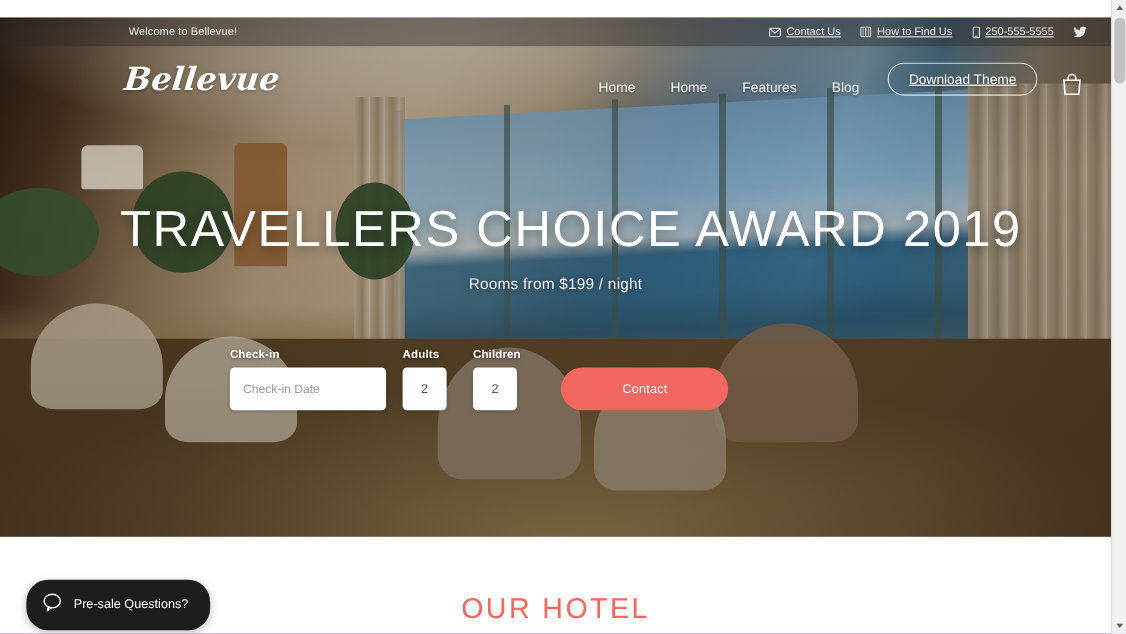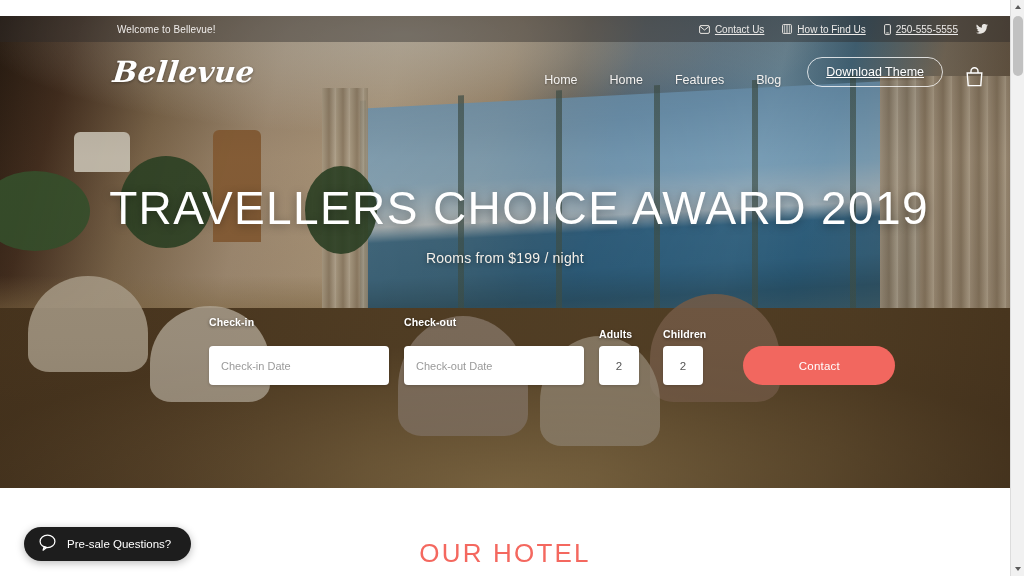--- a/index.html
+++ b/index.html
@@ -284,21 +284,21 @@
     border: none;
     border-radius: 4px;
     font-family: "Liberation Sans", sans-serif;
     font-size: 11px;
     color: #333;
     padding: 0 12px;
     outline: none;
     box-shadow: 0 1px 3px rgba(0,0,0,0.18);
   }
   .bk-input::placeholder { color: #9a9a9a; }
-  .bk-date  { width: 180px; margin-top: 12px; }
+  .bk-date  { width: 142px; }
   .bk-num   { width: 40px; text-align: center; padding: 0; color: #555; font-size: 11.5px; }
   .bk-gap-l { margin-left: 15px; }
   .bk-gap-s { margin-left: 24px; }
   .bk-search {
     margin-left: 37px;
     width: 152px;
     height: 39px;
     border: none;
     border-radius: 22px;
     background: #f2675f;
@@ -327,21 +327,21 @@
     width: 42px;
     height: 2px;
     background: #f4564d;
     margin: 16px auto 0;
   }
 
   
   .presale {
     position: absolute;
     left: 24px; top: 511px;
-    height: 34px;
+    height: 46px;
     padding: 0 20px 0 14px;
     background: #1d1d1d;
     border-radius: 20px;
     display: flex;
     align-items: center;
     gap: 10px;
     box-shadow: 0 2px 8px rgba(0,0,0,0.28);
     z-index: 40;
     cursor: pointer;
   }
@@ -488,24 +488,20 @@
         <div class="hero-sub">Rooms from $199 / night</div>
       </div>
 
       <form class="booking">
 
         <div class="bk-field">
           <span class="bk-label">Check-in</span>
           <input class="bk-input bk-date" type="text" placeholder="Check-in Date" style="">
         </div>
 
-        <div class="bk-field bk-gap-l">
-          <span class="bk-label">Check-out</span>
-          <input class="bk-input bk-date" type="text" placeholder="Check-out Date" style="">
-        </div>
 
         <div class="bk-field bk-gap-l">
           <span class="bk-label">Adults</span>
           <input class="bk-input bk-num" type="text" value="2" style="">
         </div>
 
         <div class="bk-field bk-gap-s">
           <span class="bk-label">Children</span>
           <input class="bk-input bk-num" type="text" value="2" style="">
         </div>

